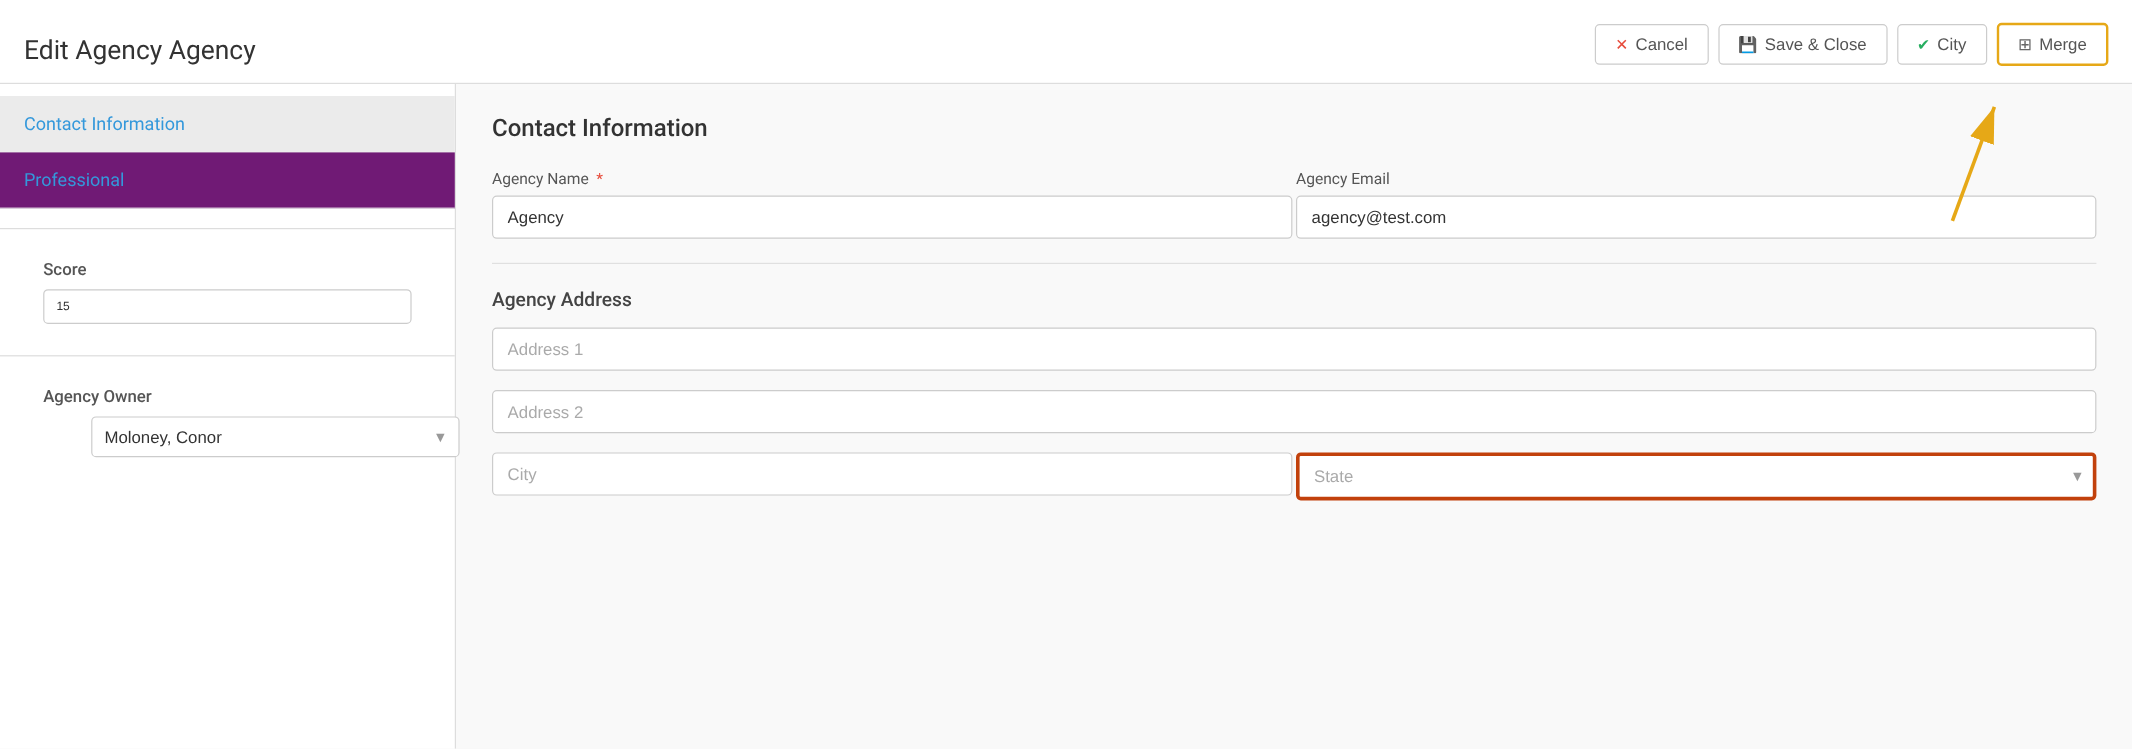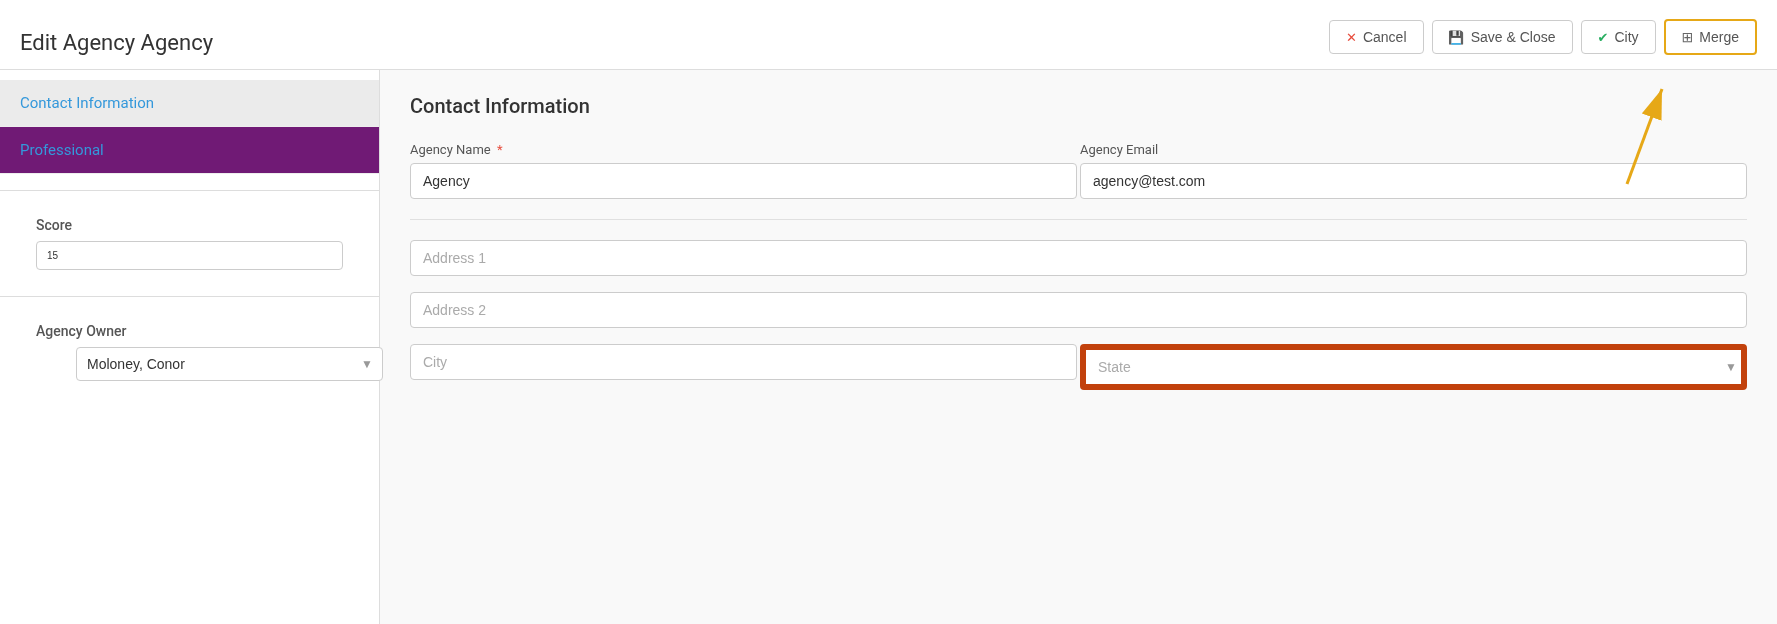--- a/index.html
+++ b/index.html
@@ -209,21 +209,21 @@
     }
 
     .form-select-wrapper {
       position: relative;
       width: 100%;
     }
 
     .form-select {
       width: 100%;
       padding: 9px 12px;
-      border: 6px solid #c2410c;
+      border: 3px solid #c2410c;
       border-radius: 4px;
       font-size: 14px;
       color: #aaa;
       background: #fff;
       appearance: none;
       cursor: pointer;
       outline: none;
     }
 
     .form-select-chevron {
@@ -329,20 +329,21 @@
         <input class="form-input" type="text" value="Agency" placeholder="Agency" style="">
       </div>
       <div class="form-group">
         <label class="form-label">Agency Email</label>
         <input class="form-input" type="email" value="agency@test.com" placeholder="agency@test.com" style="">
       </div>
     </div>
 
     <hr class="section-divider">
 
+    <div class="address-section-title">Agency Address</div>
 
     <div class="form-row">
       <div class="form-group full-width">
         <input class="form-input" type="text" placeholder="Address 1" value="" style="">
       </div>
     </div>
 
     <div class="form-row">
       <div class="form-group full-width">
         <input class="form-input" type="text" placeholder="Address 2" value="" style="">

